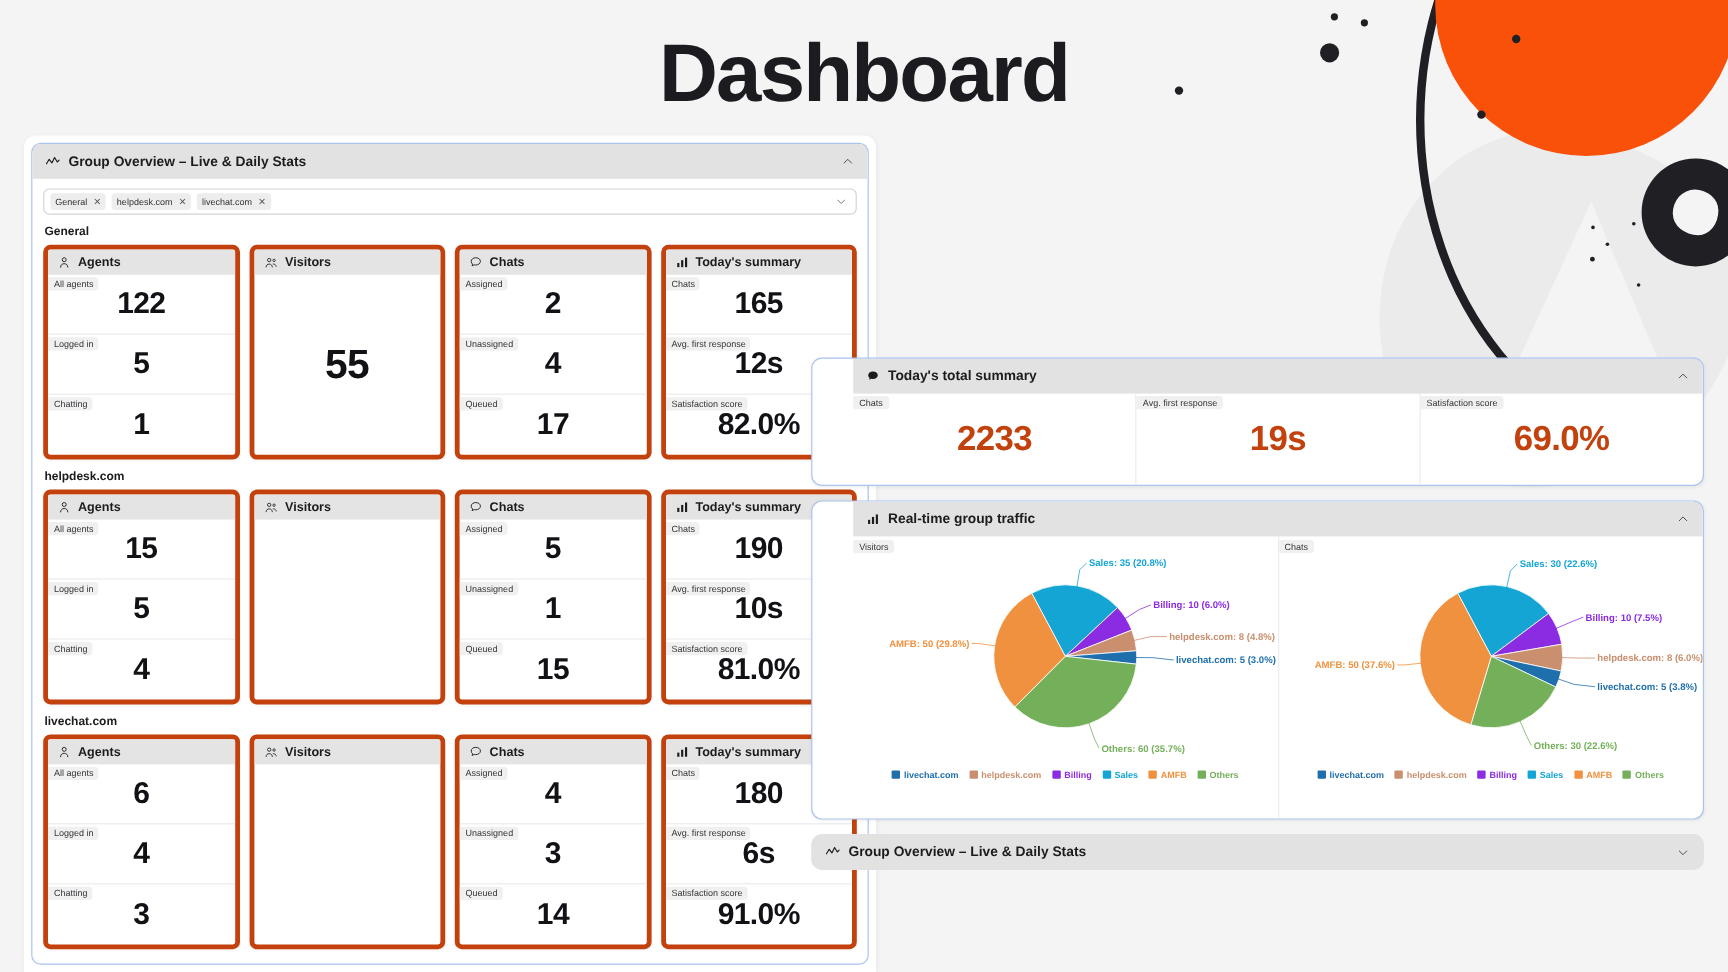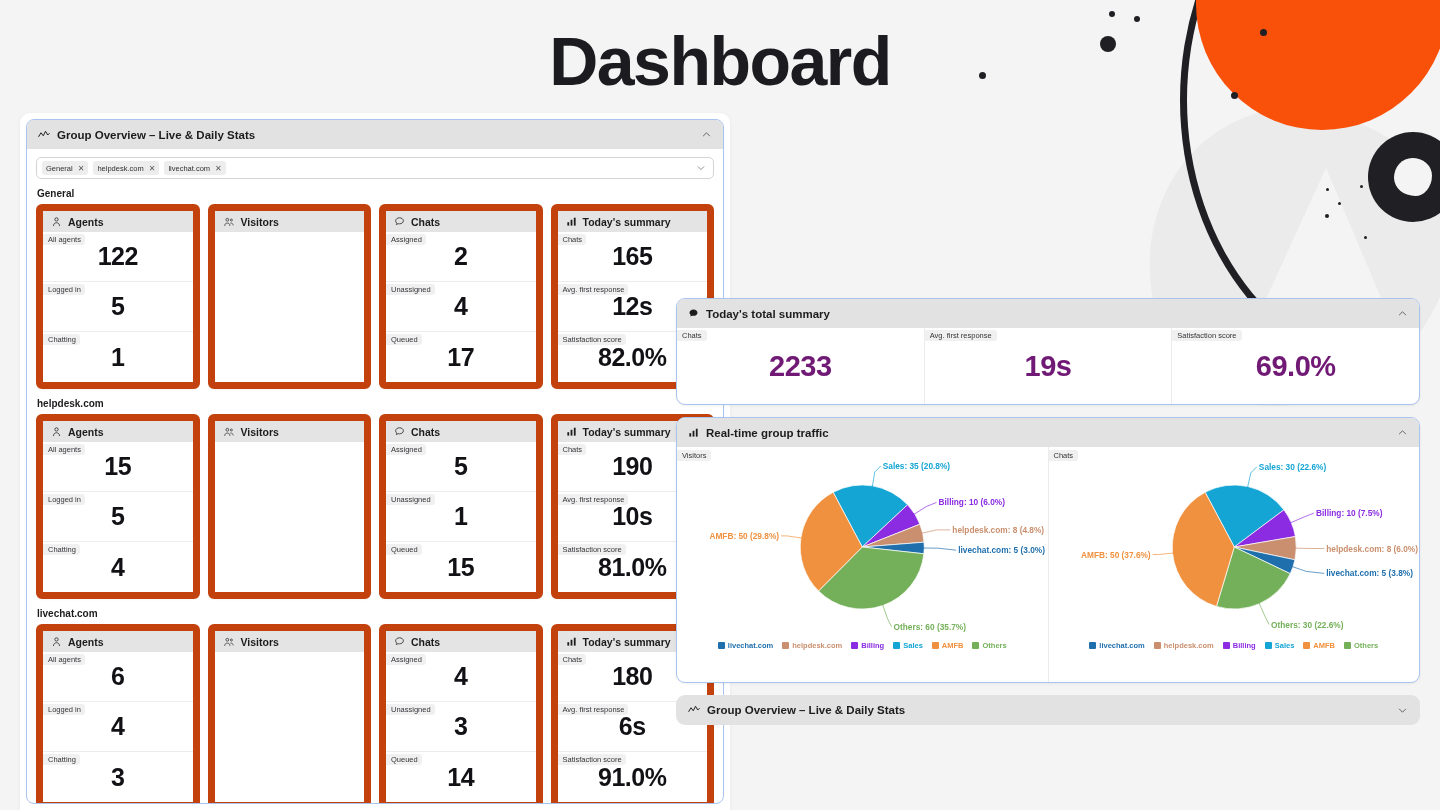--- a/index.html
+++ b/index.html
@@ -76,21 +76,21 @@
     display:flex; align-items:center; gap:5px; padding:0 4px;
     font-size:7.5px; color:#303034; white-space:nowrap;
   }
   .chip .x { font-size:8px; color:#5a5a60; }
   .ms-chev { margin-left:auto; font-size:9px; color:#6a6a70; padding-right:2px; }
 
   
   .group-label { font-size:10px; font-weight:bold; margin:9px 0 5px 1px; color:#1c1c1e; }
   .cards { display:flex; gap:8px; }
   .card {
-    flex:1; border:7px solid #c2410c; border-radius:6px; overflow:hidden;
+    flex:1; border:4px solid #c2410c; border-radius:6px; overflow:hidden;
     background:#fff; box-shadow:0 1px 2px rgba(0,0,0,.04);
     display:flex; flex-direction:column;
   }
   .card-head {
     background:#e4e4e4; height:21px; display:flex; align-items:center;
     gap:6px; padding:0 8px; font-size:10.5px; font-weight:bold; color:#1c1c1e;
   }
   .card-body { flex:1; display:flex; flex-direction:column; }
   .metric {
     flex:1; border-bottom:1px solid #ececee; position:relative;
@@ -102,33 +102,33 @@
     background:#f0f0f0; border-radius:0 3px 3px 0;
     font-size:7.5px; color:#35353a; padding:1px 4px 1px 5px; line-height:1.25;
   }
   .metric .mvalue { font-size:25px; font-weight:bold; letter-spacing:-0.5px; color:#121216; }
   .metric.single .mvalue { font-size:34px; }
 
   
   .right-col { position:absolute; left:676px; top:298px; width:744px; }
   .rpanel {
     border:1px solid #aac4f0; border-radius:9px; background:#fff;
-    overflow:hidden; margin-bottom:12px; box-shadow:0 1px 3px rgba(0,0,0,.06);
+    overflow:hidden; margin-bottom:12px; box-shadow:0 1px 3px rgba(0,0,0,.06);padding-left:34px;
   }
   .summary-row { display:flex; height:76px; }
   .summary-cell {
     flex:1; border-right:1px solid #ececee; position:relative;
     display:flex; align-items:center; justify-content:center;
   }
   .summary-cell:last-child { border-right:none; }
   .summary-cell .mlabel {
     position:absolute; left:0; top:2px; background:#f0f0f0;
     border-radius:0 3px 3px 0; font-size:7.5px; color:#35353a; padding:1px 5px;
   }
-  .summary-cell .mvalue { font-size:29px; font-weight:bold; letter-spacing:-0.5px; color:#701a75; }
+  .summary-cell .mvalue { font-size:29px; font-weight:bold; letter-spacing:-0.5px; color:#c2410c; }
 
   
   .charts-row { display:flex; height:235px; }
   .chart-pane { flex:1; border-right:1px solid #ececee; position:relative; }
   .chart-pane:last-child { border-right:none; }
   .chart-pane .mlabel {
     position:absolute; left:0; top:3px; background:#f0f0f0;
     border-radius:0 3px 3px 0; font-size:7.5px; color:#35353a; padding:1px 5px; z-index:3;
   }
   .chart-svg { width:100%; height:196px; display:block; }
@@ -243,20 +243,25 @@
               <div class="card-head">
                 <span>
                   <svg class="icn" width="12" height="12" viewBox="0 0 18 16">
                     <circle cx="6.5" cy="4.6" r="2.1" stroke="#1c1c1e" stroke-width="1.05" fill="none"></circle>
                     <circle cx="12.6" cy="5" r="1.5" stroke="#1c1c1e" stroke-width="1" fill="none"></circle>
                     <path d="M2.6 13.2c0-2.3 1.8-3.6 3.9-3.6s3.9 1.3 3.9 3.6" stroke="#1c1c1e" stroke-width="1.05" fill="none" stroke-linecap="round"></path>
                     <path d="M11.6 9.5c2 0 3.6 1 3.6 3" stroke="#1c1c1e" stroke-width="1" fill="none" stroke-linecap="round"></path>
                   </svg>
                 </span>
                 <span>Visitors</span>
+              </div>
+              <div class="card-body">
+                <div class="metric single">
+                  <span class="mvalue">55</span>
+                </div>
               </div>
             </div>
             <div class="card">
               <div class="card-head">
                 <span>
                   <svg class="icn" width="11" height="11" viewBox="0 0 16 16">
                     <path d="M8 2.6c3.1 0 5.6 1.9 5.6 4.4S11.1 11.4 8 11.4c-.6 0-1.3-.1-1.9-.2l-2.7 1.2.8-2C3 9.6 2.4 8.4 2.4 7 2.4 4.5 4.9 2.6 8 2.6z" stroke="#1c1c1e" stroke-width="1.1" fill="none" stroke-linejoin="round"></path>
                   </svg>
                 </span>
                 <span>Chats</span>

